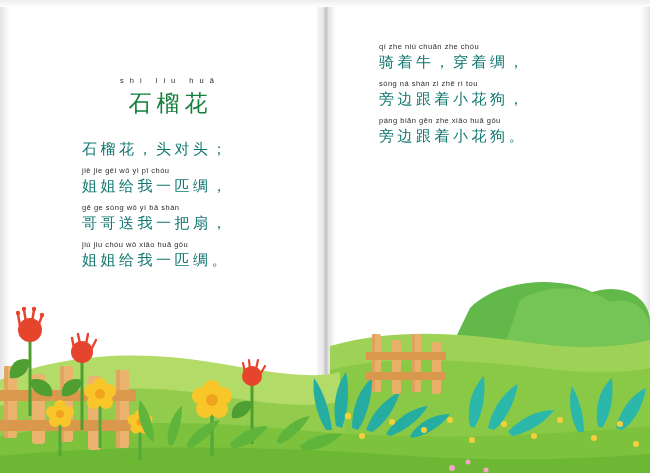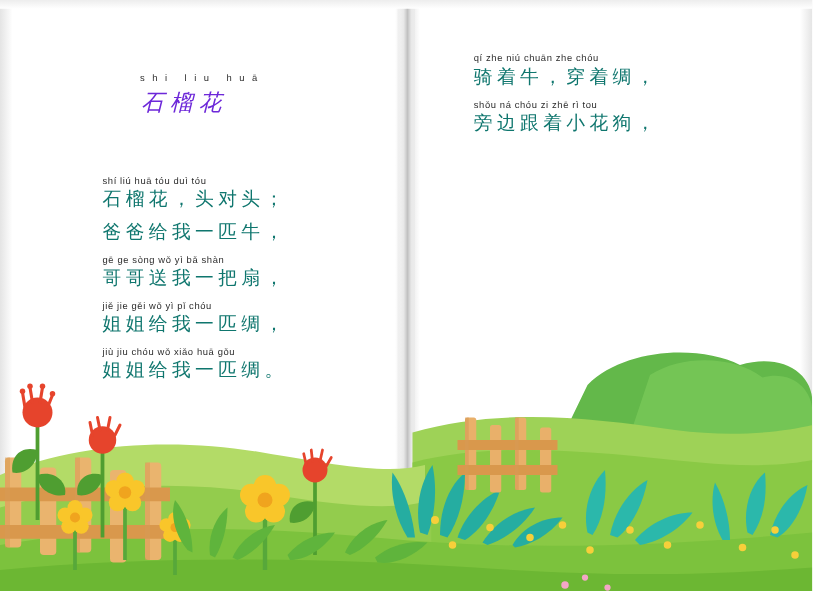--- a/index.html
+++ b/index.html
@@ -65,42 +65,41 @@
   }
   .edge-bottom {
     position: absolute;
     left: 0; bottom: 0; width: 650px; height: 6px;
     background: linear-gradient(to top, #e9e9e9, #ffffff);
   }
 
   
   .title-block {
     position: absolute;
-    left: 108px; top: 58px;
+    left: 108px; top: 76px;
     width: 120px;
-    text-align: left;
+    text-align: center;
   }
   .pinyin-row {
     font-family: "Liberation Sans", sans-serif;
     font-size: 7.5px;
     color: #2b2b2b;
     letter-spacing: 0.5px;
     line-height: 10px;
     white-space: nowrap;
   }
   .title-pinyin { letter-spacing: 6px; padding-left: 4px; }
   .title-han {
     font-family: "Liberation Serif", serif;
-    font-size: 18px;
-    color: #6d28d9;
+    font-size: 23px;
+    color: #15803d;
     letter-spacing: 5px;
     padding-left: 5px;
     margin-top: 2px;
     white-space: nowrap;
-    font-style: italic;
   }
 
   .poem-left {
     position: absolute;
     left: 82px; top: 140px;
     width: 180px;
   }
   .poem-right {
     position: absolute;
     left: 379px; top: 42px;
@@ -146,48 +145,50 @@
   <div class="edge-top"></div>
   <div class="edge-bottom"></div>
 
   <div class="title-block">
     <div class="pinyin-row title-pinyin">shi  liu  huā</div>
     <div class="title-han">石榴花</div>
   </div>
 
   <div class="poem-left">
     <div class="verse">
-      <div class="pinyin-row">shí  liú  huā    tóu  duì  tóu</div>
       <div class="han-row">石榴花，头对头；</div>
     </div>
     <div class="verse">
-      <div class="han-row">爸爸给我一匹牛，</div>
+    </div>
+    <div class="verse">
+      <div class="pinyin-row">jiě  jie  gěi  wǒ  yì  pǐ  chóu</div>
+      <div class="han-row">姐姐给我一匹绸，</div>
     </div>
     <div class="verse">
       <div class="pinyin-row">gē  ge  sòng  wǒ  yì  bǎ  shàn</div>
       <div class="han-row">哥哥送我一把扇，</div>
     </div>
     <div class="verse">
-      <div class="pinyin-row">jiě  jie  gěi  wǒ  yì  pǐ  chóu</div>
-      <div class="han-row">姐姐给我一匹绸，</div>
-    </div>
-    <div class="verse">
       <div class="pinyin-row">jiù  jiu  chóu  wǒ  xiǎo  huā  gǒu</div>
       <div class="han-row">姐姐给我一匹绸。</div>
     </div>
   </div>
 
   <div class="poem-right">
     <div class="verse">
       <div class="pinyin-row">qí  zhe  niú    chuān  zhe  chóu</div>
       <div class="han-row">骑着牛，穿着绸，</div>
     </div>
     <div class="verse">
-      <div class="pinyin-row">shǒu  ná  chóu  zi  zhē  rì  tou</div>
+      <div class="pinyin-row">sòng  ná  shàn  zi  zhē  rì  tou</div>
       <div class="han-row">旁边跟着小花狗，</div>
+    </div>
+    <div class="verse">
+      <div class="pinyin-row">páng  biān  gēn  zhe  xiǎo  huā  gǒu</div>
+      <div class="han-row">旁边跟着小花狗。</div>
     </div>
   </div>
 
   <div class="illus">
     <svg class="scene" width="650" height="243" viewBox="0 0 650 243" xmlns="http://www.w3.org/2000/svg">
 
       <path d="M470 78 C500 48 560 46 592 62 C625 52 650 68 650 92 L650 140 L440 140 Z" fill="#63b84a"></path>
       <path d="M520 70 C548 52 590 56 610 72 C632 66 650 80 650 100 L650 130 L500 130 Z" fill="#7ac95a" opacity="0.75"></path>
 
       <path d="M330 116 C400 96 470 104 540 114 C585 120 625 116 650 110 L650 243 L330 243 Z" fill="#9ed257"></path>

